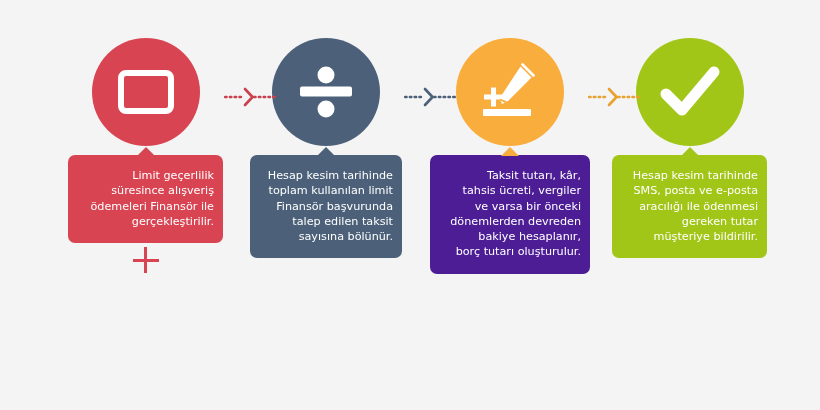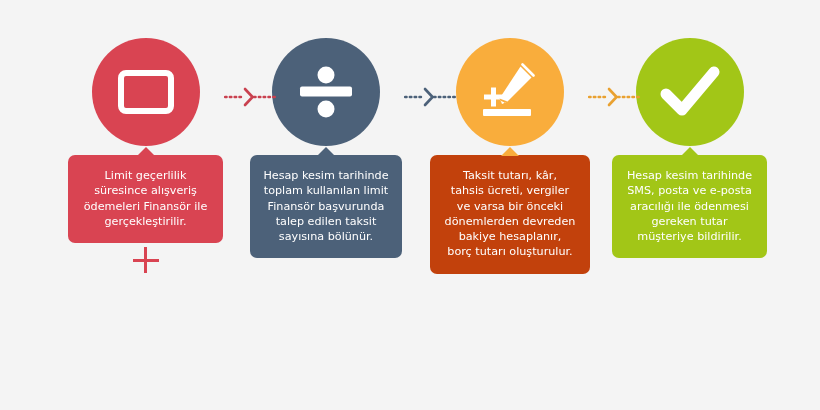--- a/index.html
+++ b/index.html
@@ -51,21 +51,21 @@
     justify-content: center;
     position: relative;
   }
   .circle svg { display: block; }
 
   
   .card {
     position: relative;
     border-radius: 7px;
     color: #ffffff;
-    text-align: center;
+    text-align: right;
     padding: 13px 9px 14px 9px;
     font-size: 11.2px;
     line-height: 15.3px;
     box-sizing: border-box;
     margin-top: 0;
   }
   .card::before {
     content: "";
     position: absolute;
     top: -8px;
@@ -193,21 +193,21 @@
 
             <path d="M21.5 35.5 L24 41 L29.5 38.5 Z" fill="#f9ad3c"></path>
             <path d="M22.8 37.8 L26.5 39.6 L24.2 41 Z" fill="#ffffff"></path>
 
             <path d="M44.5 1.5 L55.5 12.5" stroke="#ffffff" stroke-width="2.6" stroke-linecap="round" fill="none"></path>
           </svg>
         </span>
       </div>
     </div>
 
-    <div class="card" style="background:#c2410c;color:#f9ad3c">
+    <div class="card" style="background:#4c1d95;color:#f9ad3c">
       <span class="card-text" style="color:#ffffff">Taksit tutarı, kâr,
 tahsis ücreti, vergiler
 ve varsa bir önceki
 dönemlerden devreden
 bakiye hesaplanır,
 borç tutarı oluşturulur.</span>
     </div>
   </div>
 
   <div class="step s3">

